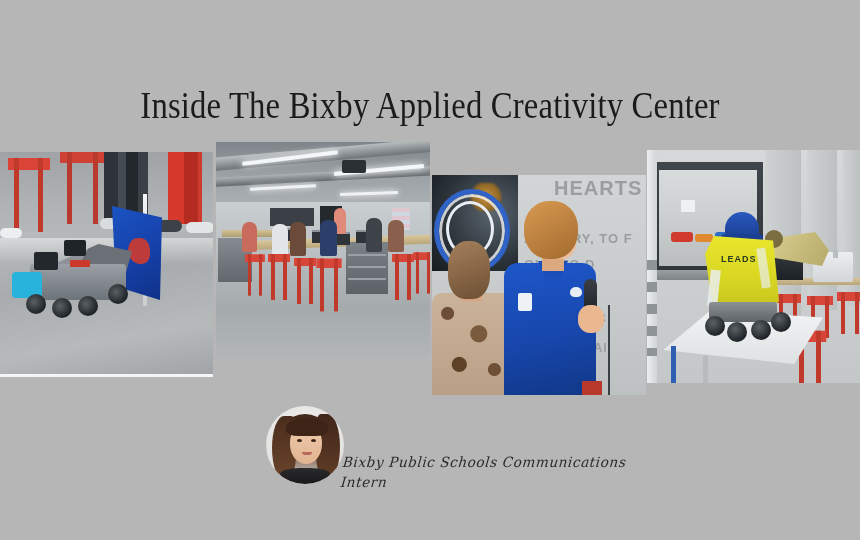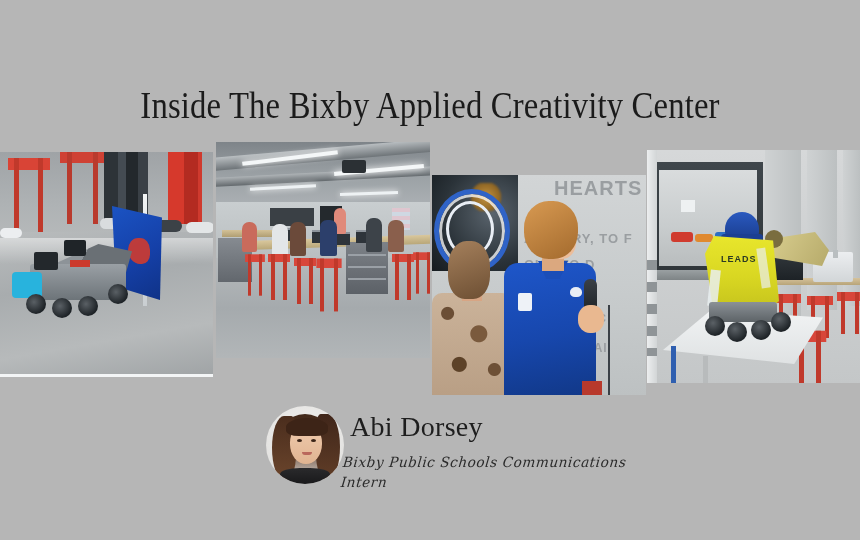--- a/index.html
+++ b/index.html
@@ -562,17 +562,16 @@
       <div class="hair-back"></div>
       <div class="hair-left"></div>
       <div class="hair-right"></div>
       <div class="face"></div>
       <div class="bangs"></div>
       <div class="eye eye-l"></div>
       <div class="eye eye-r"></div>
       <div class="mouth"></div>
       <div class="top"></div>
     </div>
-    <div id="author-name">Abi Dorsey</div>
     <div id="author-role">Bixby Public Schools Communications Intern</div>
   </div>
 
 </div>
 
 </body></html>

